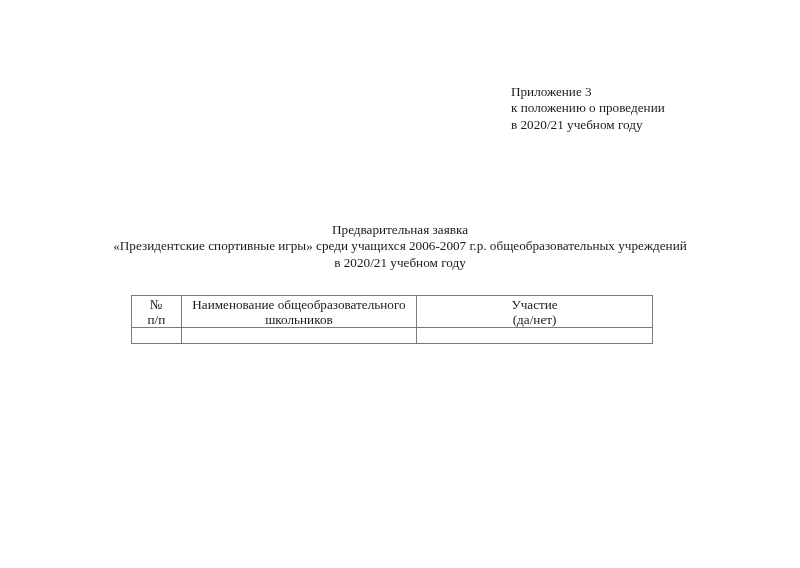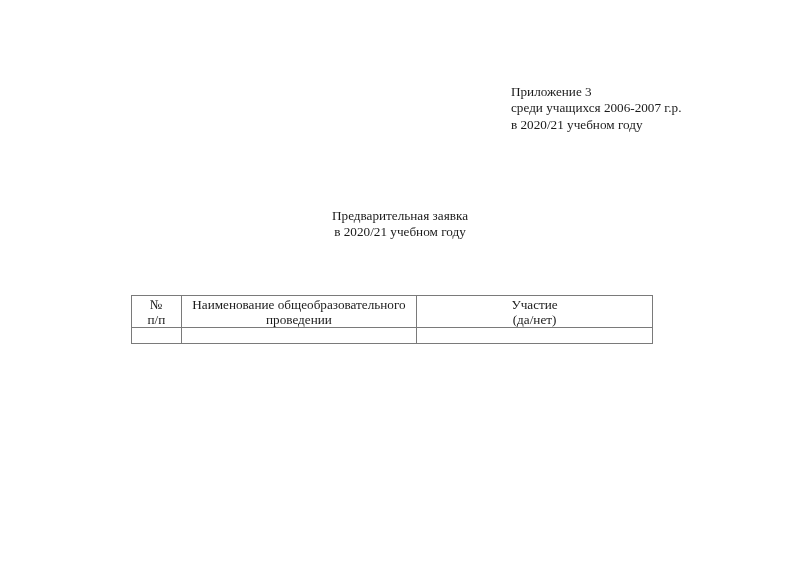--- a/index.html
+++ b/index.html
@@ -6,59 +6,60 @@
   body {
     width: 800px; height: 568px; background: #ffffff; position: relative; overflow: hidden;
     font-family: "Liberation Serif", "DejaVu Serif", serif; color: #1a1a1a;
   }
   .appendix {
     position: absolute; left: 511px; top: 84px; width: 260px;
     font-size: 13.2px; line-height: 16.3px; font-family: Liberation Serif, serif;
   }
   .appendix div { white-space: nowrap; }
   .title-block {
-    position: absolute; left: 0; top: 208px; width: 800px; text-align: center;
+    position: absolute; left: 0; top: 222px; width: 800px; text-align: center;
     font-size: 13.2px; line-height: 16.3px;
   }
   .title-block div { white-space: nowrap; }
   table.req {
     position: absolute; left: 131px; top: 295px; width: 522px;
     border-collapse: collapse; font-size: 13.2px; line-height: 15px;
   }
   table.req th, table.req td {
     border: 1px solid #7a7a7a; text-align: center; font-weight: normal; padding: 0;
   }
   table.req th { height: 31px; vertical-align: middle; }
   table.req td { height: 15px; }
   .c1 { width: 49px; } .c2 { width: 235px; } .c3 { width: 236px; }
 </style>
 </head>
 <body>
 
 <div class="appendix">
   <div>Приложение 3</div>
-  <div>среди учащихся 2006-2007 г.р.</div>
+  <div>к положению о проведении</div>
   <div>в 2020/21 учебном году</div>
 </div>
 
 <div class="title-block">
   <div>Предварительная заявка</div>
+  <div>«Президентские спортивные игры» среди учащихся 2006-2007 г.р. общеобразовательных учреждений</div>
   <div>в 2020/21 учебном году</div>
 </div>
 
 <table class="req">
   <thead>
     <tr>
       <th class="c1">
         <div>№</div>
         <div>п/п</div>
       </th>
       <th class="c2">
         <div>Наименование общеобразовательного</div>
-        <div>проведении</div>
+        <div>школьников</div>
       </th>
       <th class="c3">
         <div>Участие</div>
         <div>(да/нет)</div>
       </th>
     </tr>
   </thead>
   <tbody>
     <tr>
       <td></td>

